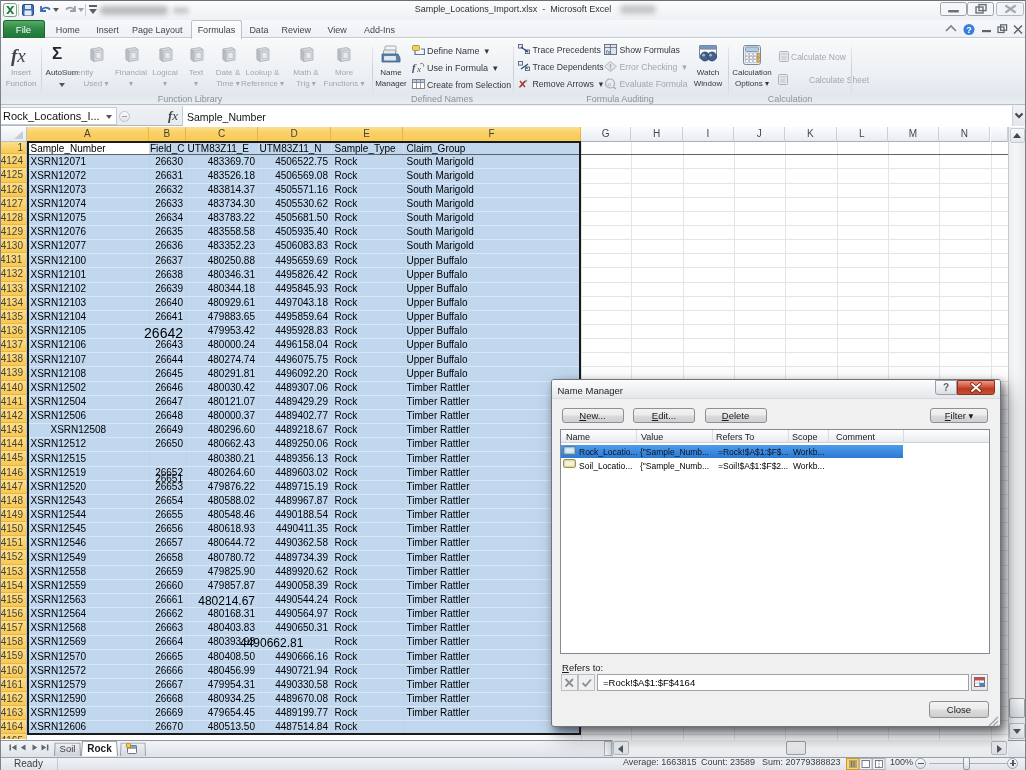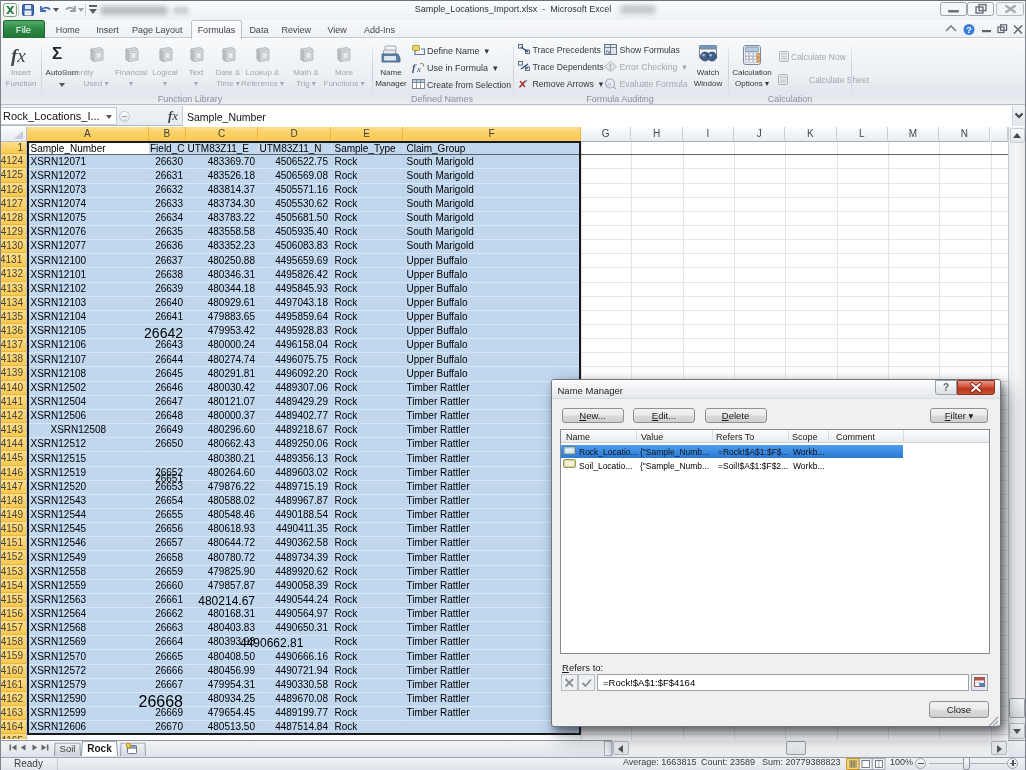--- a/index.html
+++ b/index.html
@@ -665,21 +665,21 @@
 <div class="ab tl" style="left:240px;top:664.7560000000001px;width:88px;text-align:right;font-size:10px;">4490721.94</div>
 <div class="ab tl" style="left:334.5px;top:664.7560000000001px;font-size:10px;">Rock</div>
 <div class="ab tl" style="left:406.5px;top:664.7560000000001px;font-size:10px;">Timber Rattler</div>
 <div class="ab tl" style="left:30.5px;top:678.902px;font-size:10px;">XSRN12579</div>
 <div class="ab tl" style="left:100px;top:678.902px;width:83px;text-align:right;font-size:10px;">26667</div>
 <div class="ab tl" style="left:180px;top:678.902px;width:75px;text-align:right;font-size:10px;">479954.31</div>
 <div class="ab tl" style="left:240px;top:678.902px;width:88px;text-align:right;font-size:10px;">4490330.58</div>
 <div class="ab tl" style="left:334.5px;top:678.902px;font-size:10px;">Rock</div>
 <div class="ab tl" style="left:406.5px;top:678.902px;font-size:10px;">Timber Rattler</div>
 <div class="ab tl" style="left:30.5px;top:693.048px;font-size:10px;">XSRN12590</div>
-<div class="ab tl" style="left:100px;top:693.048px;width:83px;text-align:right;font-size:16px;">26668</div>
+<div class="ab tl" style="left:100px;top:693.048px;width:83px;text-align:right;font-size:10px;">26668</div>
 <div class="ab tl" style="left:180px;top:693.048px;width:75px;text-align:right;font-size:10px;">480934.25</div>
 <div class="ab tl" style="left:240px;top:693.048px;width:88px;text-align:right;font-size:10px;">4489670.08</div>
 <div class="ab tl" style="left:334.5px;top:693.048px;font-size:10px;">Rock</div>
 <div class="ab tl" style="left:406.5px;top:693.048px;font-size:10px;">Timber Rattler</div>
 <div class="ab tl" style="left:30.5px;top:707.1940000000002px;font-size:10px;">XSRN12599</div>
 <div class="ab tl" style="left:100px;top:707.1940000000002px;width:83px;text-align:right;font-size:10px;">26669</div>
 <div class="ab tl" style="left:180px;top:707.1940000000002px;width:75px;text-align:right;font-size:10px;">479654.45</div>
 <div class="ab tl" style="left:240px;top:707.1940000000002px;width:88px;text-align:right;font-size:10px;">4489199.77</div>
 <div class="ab tl" style="left:334.5px;top:707.1940000000002px;font-size:10px;">Rock</div>
 <div class="ab tl" style="left:406.5px;top:707.1940000000002px;font-size:10px;">Timber Rattler</div>

